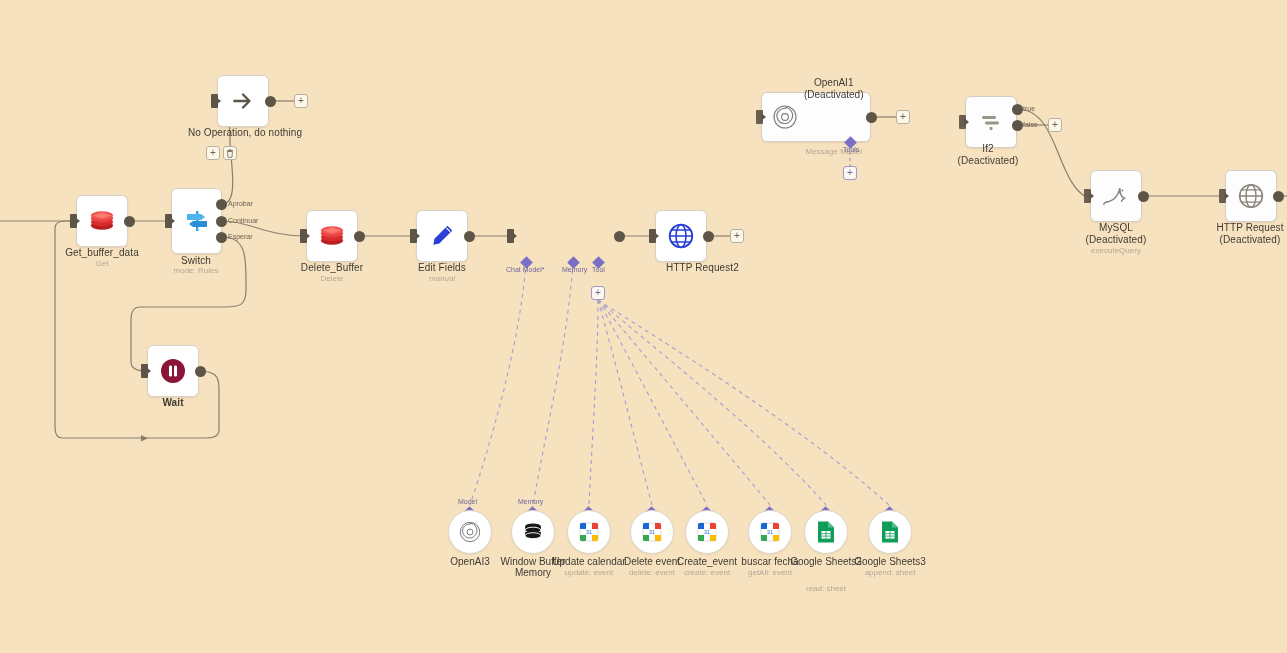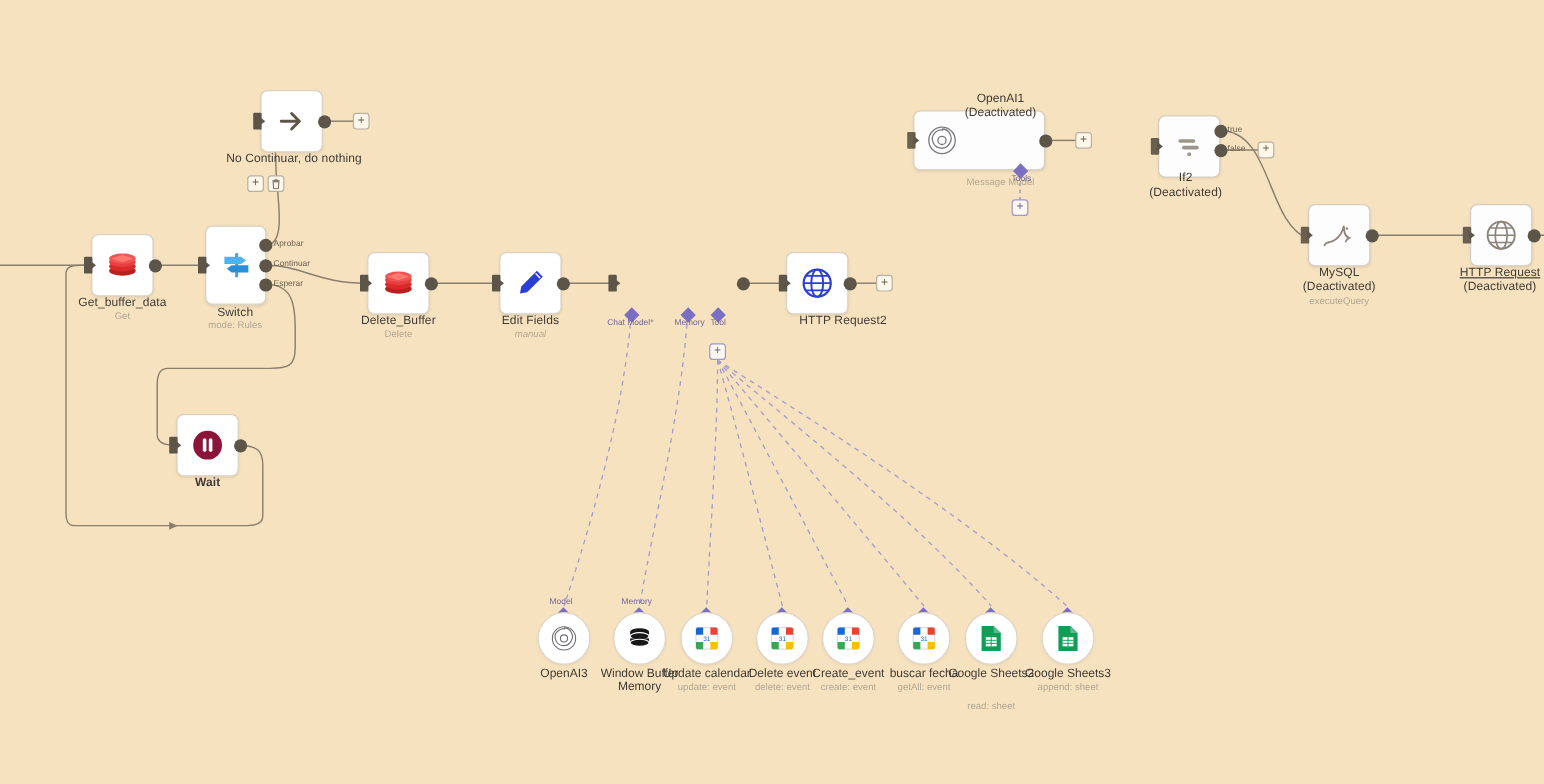--- a/index.html
+++ b/index.html
@@ -173,21 +173,21 @@
 
   <div class="node sq" style="left:217px;top:75px;">
     <span class="icon">
       <svg width="26" height="26" viewBox="0 0 24 24">
           <path d="M4 12h13M12 6l6 6-6 6" stroke="#5c5548" stroke-width="2.2" fill="none" stroke-linecap="round" stroke-linejoin="round"></path>
         </svg>
     </span>
   </div>
   <div class="port-in" style="left:211px;top:94px;"></div>
   <div class="port-out" style="left:265px;top:96px;"></div>
-  <div class="node-label" style="left:245px;top:127px;">No Continuar, do nothing</div>
+  <div class="node-label" style="left:245px;top:127px;">No Operation, do nothing</div>
   <div class="stub" style="left:294px;top:94px;">+</div>
   <div class="stub" style="left:206px;top:146px;">+</div>
   <div class="stub" style="left:223px;top:146px;">
     <svg width="8" height="9" viewBox="0 0 10 11">
         <path d="M1 2h8M3.6 2V1h2.8v1M2 3h6l-.5 7.2H2.5z" stroke="#6b604f" fill="none" stroke-width="1"></path>
       </svg>
   </div>
 
   <div class="node sq" style="left:76px;top:195px;">
     <span class="icon">
@@ -350,21 +350,21 @@
     <span class="icon">
       <svg width="28" height="28" viewBox="0 0 26 26">
         <circle cx="13" cy="13" r="10.5" fill="none" stroke="#8b847a" stroke-width="1.5"></circle>
         <ellipse cx="13" cy="13" rx="4.6" ry="10.5" fill="none" stroke="#8b847a" stroke-width="1.3"></ellipse>
         <path d="M2.6 13h20.8M4.4 7.4h17.2M4.4 18.6h17.2" stroke="#8b847a" stroke-width="1.2" fill="none"></path>
       </svg>
     </span>
   </div>
   <div class="port-in" style="left:1219px;top:189px;background:#6b604f;"></div>
   <div class="port-out" style="left:1273px;top:191px;"></div>
-  <div class="node-label" style="left:1250px;top:222px;text-decoration:underline;">HTTP Request</div>
+  <div class="node-label" style="left:1250px;top:222px;">HTTP Request</div>
   <div class="node-label" style="left:1250px;top:234px;">(Deactivated)</div>
 
   <div class="port-lbl" style="left:458px;top:498px;">Model</div>
   <div class="port-diamond" style="left:465px;top:508px;"></div>
   <div class="subnode" style="left:448px;top:510px;">
     <span class="icon">
       <svg width="24" height="24" viewBox="0 0 26 26">
         <circle cx="13" cy="13" r="10.5" fill="none" stroke="#6e6e76" stroke-width="1"></circle>
         <path d="M13 3.5c3 0 5.4 1.6 6.6 4.2M19.6 7.7c1.5 2.6 1.3 5.6-.4 8M19.2 15.7c-1.5 2.6-4.2 4-7 3.8M12.2 19.5c-3-.2-5.4-1.9-6.5-4.5M5.7 15c-1.3-2.7-.9-5.6 1-7.8M6.7 7.2C8.6 5 11.3 4 14 4.4" stroke="#6e6e76" stroke-width="1" fill="none"></path>
         <circle cx="13" cy="13" r="3.2" fill="none" stroke="#6e6e76" stroke-width="1"></circle>

